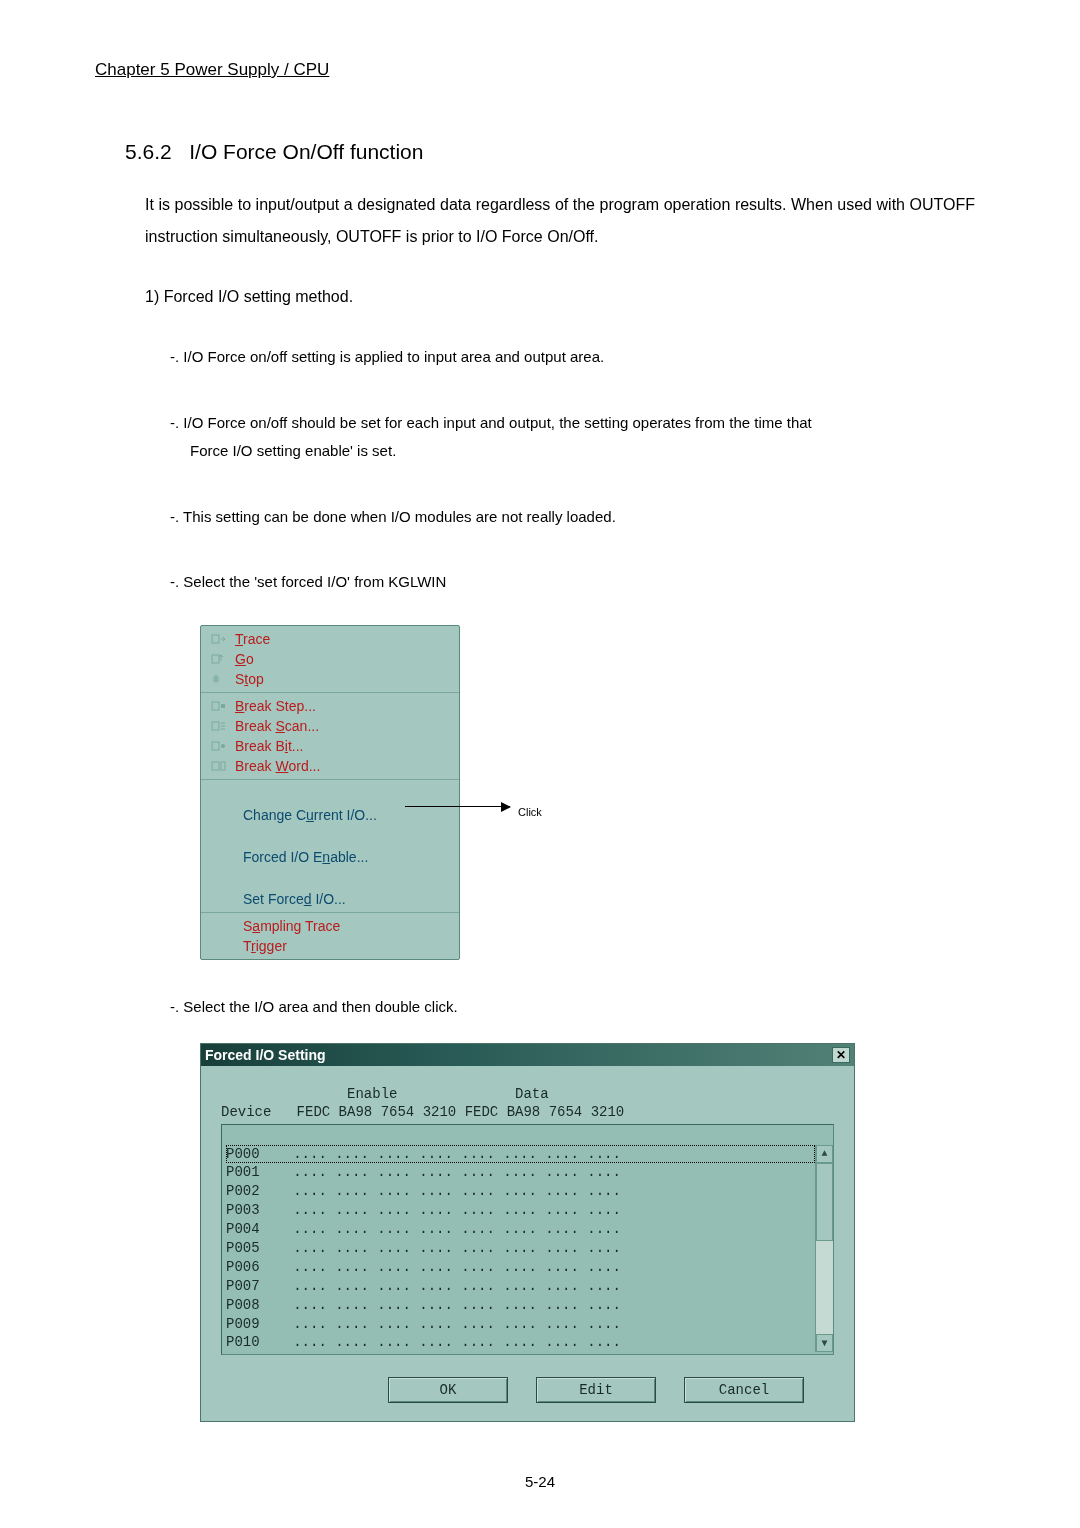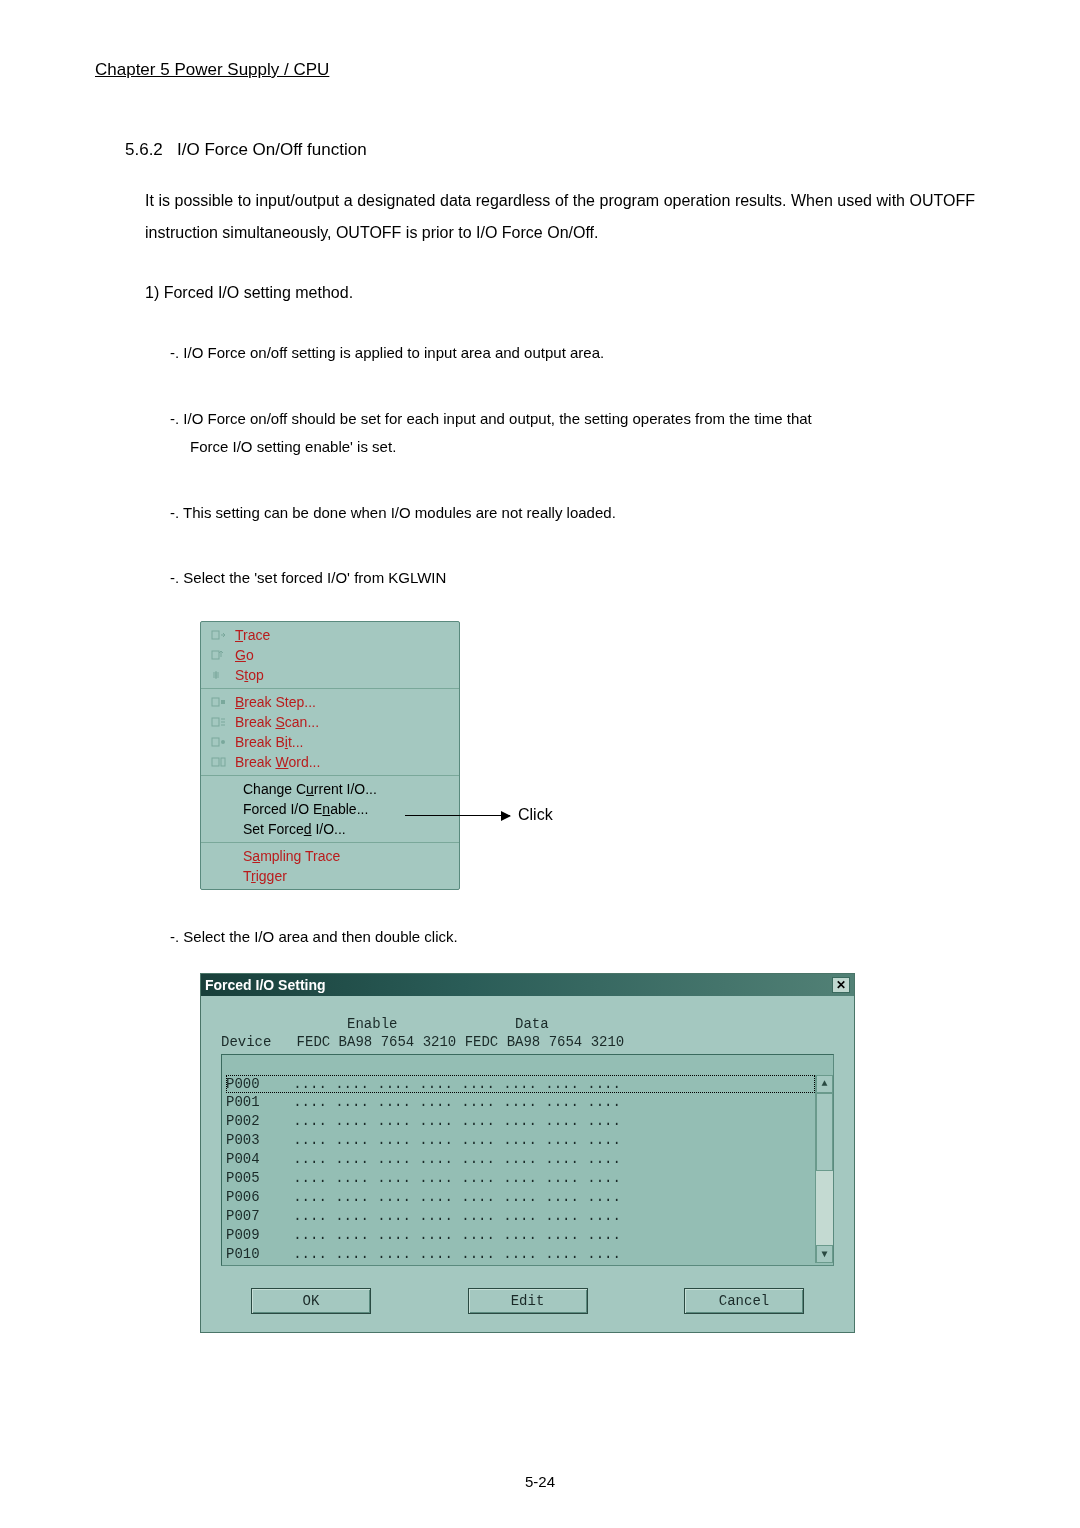--- a/index.html
+++ b/index.html
@@ -10,21 +10,21 @@
       font-family: Arial, sans-serif;
       position: relative;
       padding: 60px 95px 40px 95px;
     }
     .chapter-header {
       font-size: 17px;
       text-decoration: underline;
       margin-bottom: 60px;
     }
     .section-title {
-      font-size: 17px;
+      font-size: 21px;
       margin-left: 30px;
       margin-bottom: 25px;
     }
     .body-text {
       font-size: 16px;
       line-height: 2;
       margin-left: 50px;
       margin-right: 10px;
       text-align: justify;
       margin-bottom: 35px;
@@ -61,38 +61,37 @@
     }
     .menu-section:last-child { border-bottom: none; }
     .menu-row {
       padding: 2px 10px;
       font-size: 14px;
       display: flex;
       align-items: center;
       gap: 8px;
     }
     .menu-disabled { color: #b91c1c; }
-    .menu-enabled { color: #000000; }
+    .menu-enabled { color: #0c4a6e; margin-top: 22px; }
     .menu-icon {
       width: 16px;
       height: 14px;
       display: inline-flex;
       align-items: center;
       justify-content: center;
       font-size: 11px;
     }
     .menu-icon svg { display: block; }
     .no-icon { width: 24px; display: inline-block; }
     .click-annotation {
       position: absolute;
       left: 405px;
       top: 806px;
       display: flex;
-      align-items: center;
-      font-size: 16px;
+      font-size: 11px;
     }
     .arrow-line {
       width: 105px;
       border-top: 1px solid #000;
       position: relative;
       margin-right: 8px;
     }
     .arrow-line::after {
       content: '';
       position: absolute;
@@ -190,23 +189,24 @@
       color: #2a4a42;
     }
     .scroll-track { flex: 1; background: #c4dad2; }
     .scroll-thumb {
       height: 78px;
       background: #a4c8c0;
       border: 1px solid #6a9a8c;
     }
     .dialog-buttons {
       display: flex;
-      justify-content: space-between;
+      justify-content: flex-end;
       margin-top: 22px;
       padding: 0 30px;
+      gap: 28px;
     }
     .dlg-btn {
       width: 120px;
       height: 26px;
       background: #a4c8c0;
       border: 1px solid #2a4a42;
       box-shadow: inset 1px 1px 0 #c8e0d8, inset -1px -1px 0 #5a8a7e;
       font-family: 'Courier New', monospace;
       font-size: 14px;
       color: #1a2a28;
@@ -356,20 +356,21 @@
     <div class="listbox">
       <div class="listbox-content" id="listbox-content">
           <div class="list-row selected">P000    .... .... .... .... .... .... .... ....</div>
           <div class="list-row">P001    .... .... .... .... .... .... .... ....</div>
           <div class="list-row">P002    .... .... .... .... .... .... .... ....</div>
           <div class="list-row">P003    .... .... .... .... .... .... .... ....</div>
           <div class="list-row">P004    .... .... .... .... .... .... .... ....</div>
           <div class="list-row">P005    .... .... .... .... .... .... .... ....</div>
           <div class="list-row">P006    .... .... .... .... .... .... .... ....</div>
           <div class="list-row">P007    .... .... .... .... .... .... .... ....</div>
+          <div class="list-row">P008    .... .... .... .... .... .... .... ....</div>
           <div class="list-row">P009    .... .... .... .... .... .... .... ....</div>
           <div class="list-row">P010    .... .... .... .... .... .... .... ....</div>
         </div>
       <div class="scrollbar">
         <div class="scroll-btn">
             <span>▲</span>
           </div>
         <div class="scroll-track">
           <div class="scroll-thumb"></div>
         </div>

